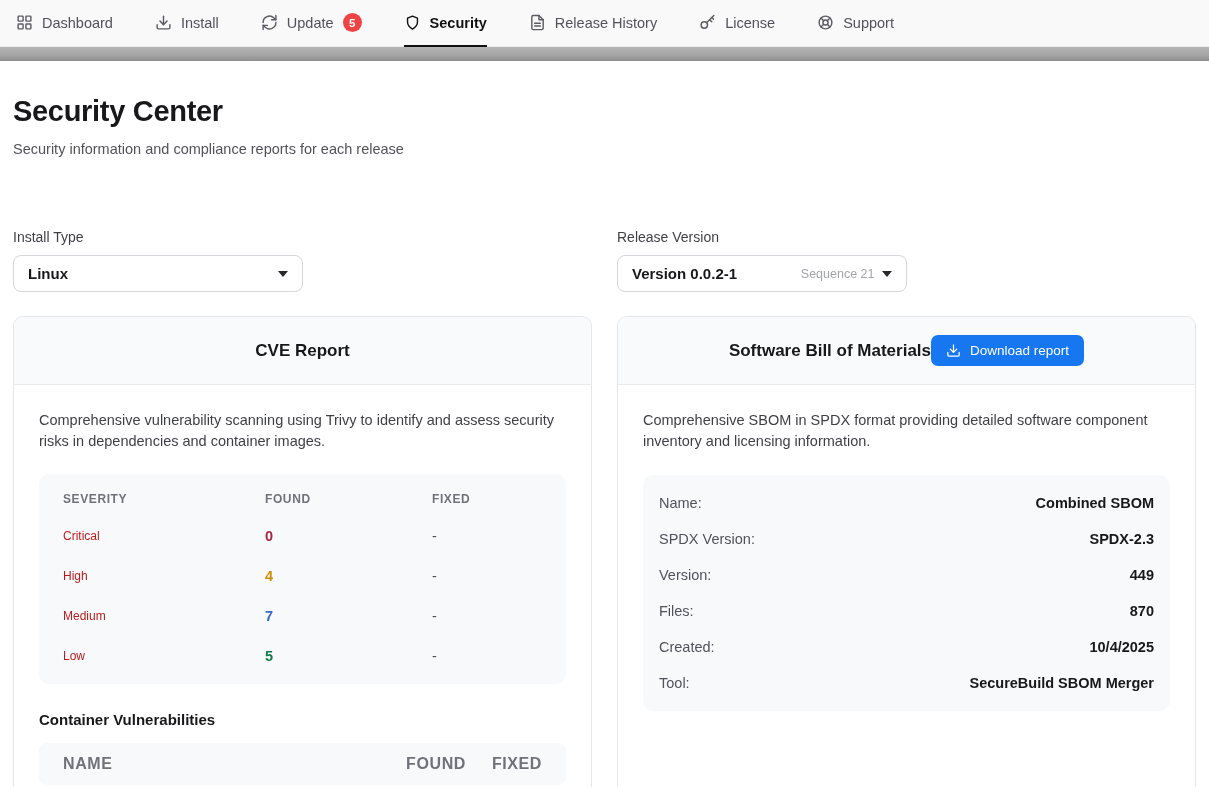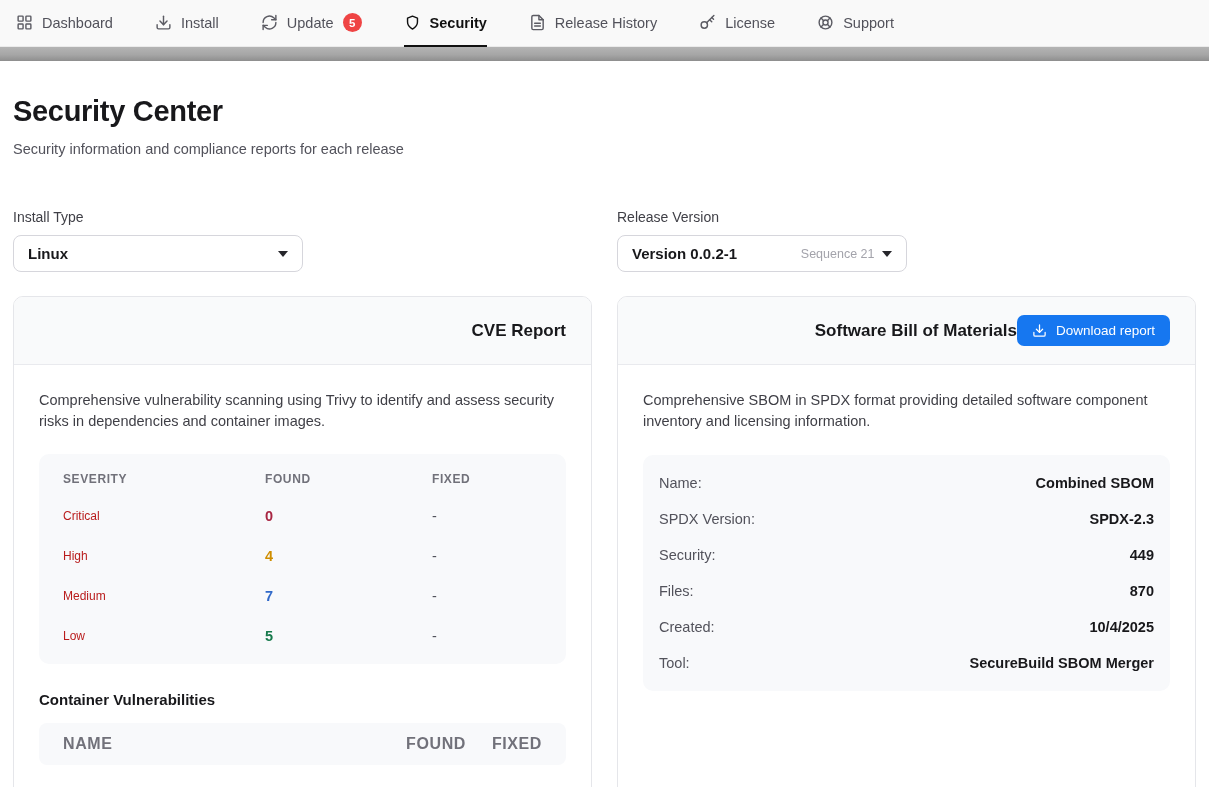--- a/index.html
+++ b/index.html
@@ -63,21 +63,21 @@
     margin-top: 13px;
     font-size: 14.5px;
     color: #52525b;
   }
 
   
   .filters {
     display: grid;
     grid-template-columns: 1fr 1fr;
     column-gap: 25px;
-    margin-top: 52px;
+    margin-top: 72px;
   }
   .filter-label { font-size: 14px; color: #3f3f46; margin-bottom: 10px; }
   .select-box {
     width: 50%;
     min-width: 288px;
     height: 37px;
     background: #fff;
     border: 1px solid #d6d6dc;
     border-radius: 8px;
     display: flex;
@@ -108,21 +108,21 @@
     border-radius: 10px;
     background: #fff;
     overflow: hidden;
   }
   .card-header {
     height: 68px;
     background: #f9fafb;
     border-bottom: 1px solid #e9eaee;
     display: flex;
     align-items: center;
-    justify-content: flex-end;
+    justify-content: center;
     padding: 0 25px;
   }
   .card-title { font-size: 17px; font-weight: 600; color: #18181b; }
   .card-body { padding: 25px; }
   .card-desc {
     font-size: 14.5px;
     color: #3f3f46;
     line-height: 21px;
     max-width: 525px;
   }
@@ -368,21 +368,21 @@
         <div class="sbom-grid">
           <div class="sbom-cell">
             <span class="sbom-label">Name:</span>
             <span class="sbom-value">Combined SBOM</span>
           </div>
           <div class="sbom-cell">
             <span class="sbom-label">SPDX Version:</span>
             <span class="sbom-value">SPDX-2.3</span>
           </div>
           <div class="sbom-cell">
-            <span class="sbom-label">Security:</span>
+            <span class="sbom-label">Version:</span>
             <span class="sbom-value">449</span>
           </div>
           <div class="sbom-cell">
             <span class="sbom-label">Files:</span>
             <span class="sbom-value">870</span>
           </div>
           <div class="sbom-cell">
             <span class="sbom-label">Created:</span>
             <span class="sbom-value">10/4/2025</span>
           </div>

